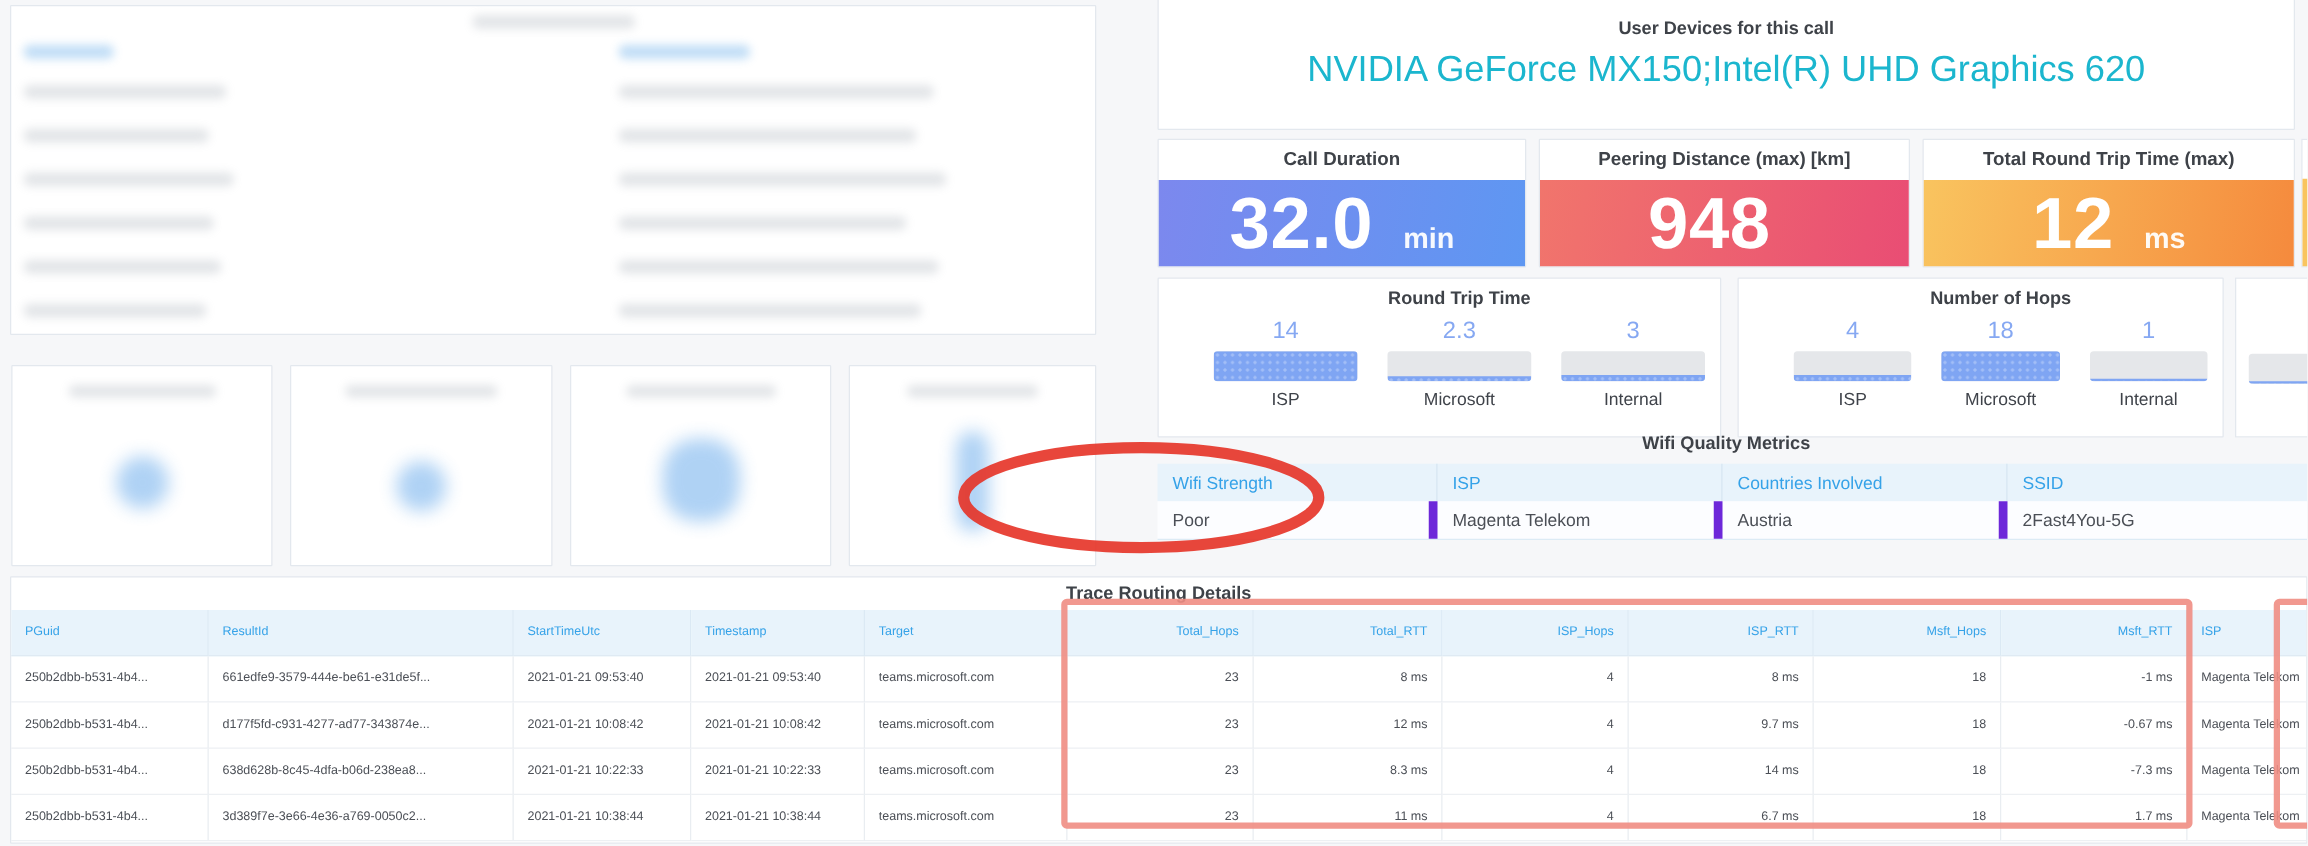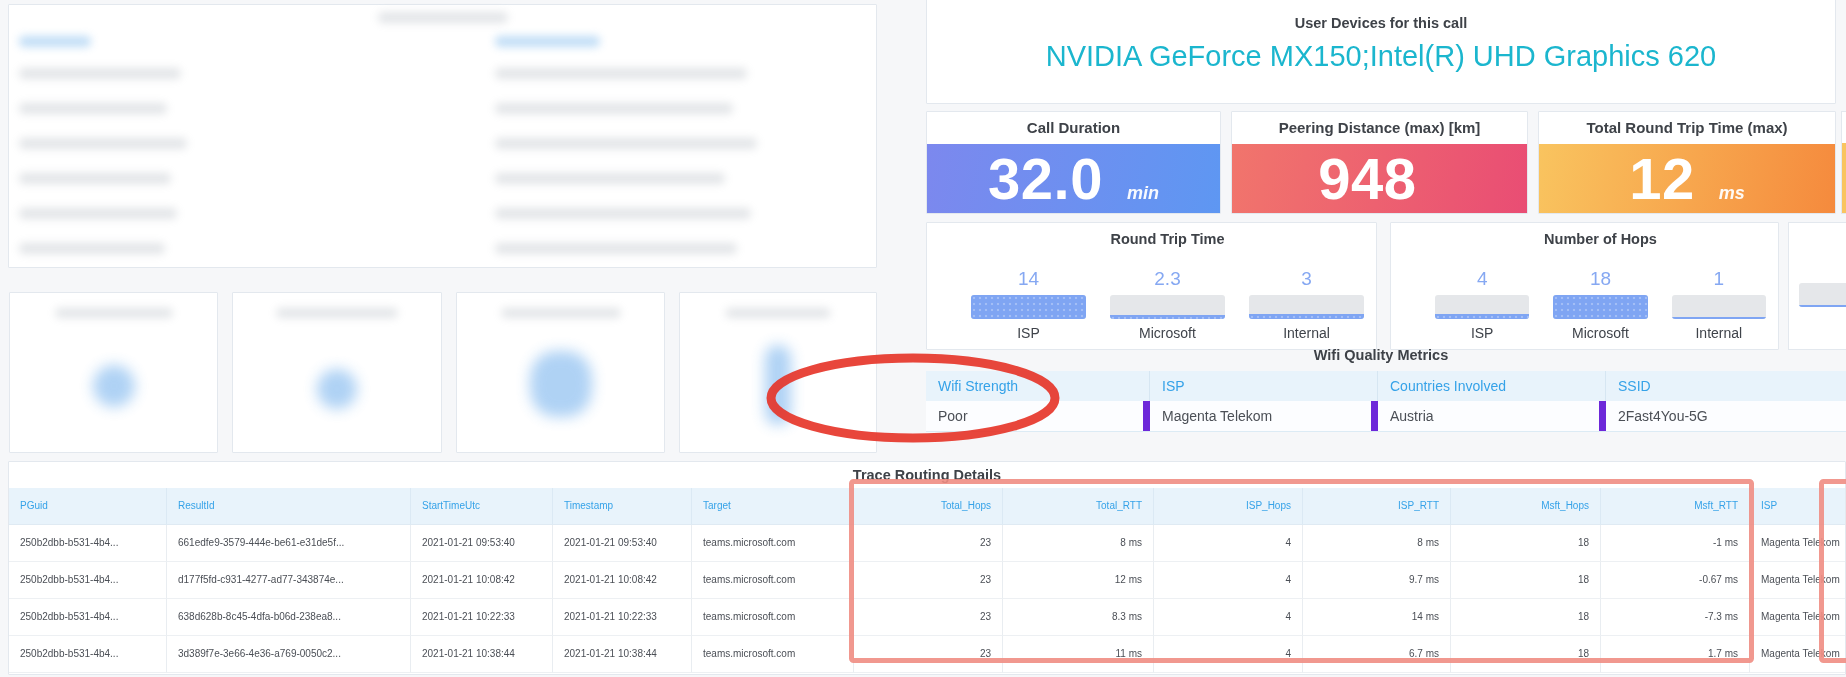--- a/index.html
+++ b/index.html
@@ -17,25 +17,25 @@
   
   #user-devices{left:926px;top:-6px;width:910px;height:110px;padding-top:20px;}
   #device-value{margin-top:9px;text-align:center;font-size:29px;color:#1bb6ce;white-space:nowrap;}
 
   
   .stat{height:103px;top:111px;}
   .stat .ptitle{line-height:31px;font-size:15px;}
   .grad{position:absolute;left:0;right:0;top:32px;bottom:0;display:flex;align-items:center;justify-content:center;}
   .bigval{display:flex;align-items:baseline;color:#fff;}
   .bigval .v{font-size:58px;font-weight:700;letter-spacing:.5px;}
-  .bigval .u{font-size:18px;font-weight:700;margin-left:24px;opacity:.95;font-style:italic;}
+  .bigval .u{font-size:23px;font-weight:700;margin-left:24px;opacity:.95;}
 
   
   .gauge{top:222px;height:128px;padding-top:8px;padding-left:32px;}
-  .gcols{display:flex;margin-top:20px;}
+  .gcols{display:flex;margin-top:6px;}
   .gcol{flex:1;padding:0 12px;text-align:center;}
   .gval{font-size:19px;color:#86a8f2;height:26px;line-height:24px;}
   .track{position:relative;height:24px;margin-top:2px;background:#e5e7ea;border-radius:3px;overflow:hidden;}
   .fill{position:absolute;left:0;right:0;bottom:0;min-height:2px;background:#7fa5f3;
         background-image:radial-gradient(rgba(255,255,255,.28) 1px,transparent 1.6px);background-size:6px 6px;}
   .glabel{margin-top:6px;font-size:14px;color:#3f434a;}
 
   
   #wifi-title{position:absolute;left:926px;top:347px;width:910px;}
   .wrow{position:absolute;left:926px;width:920px;display:grid;

